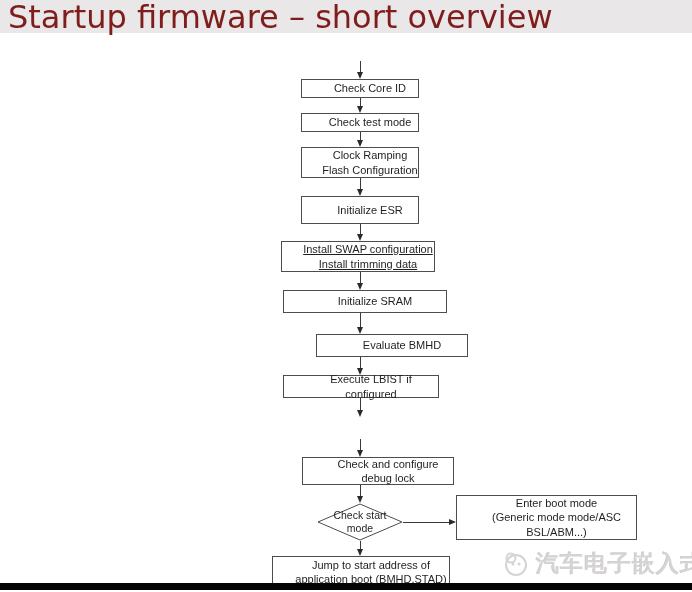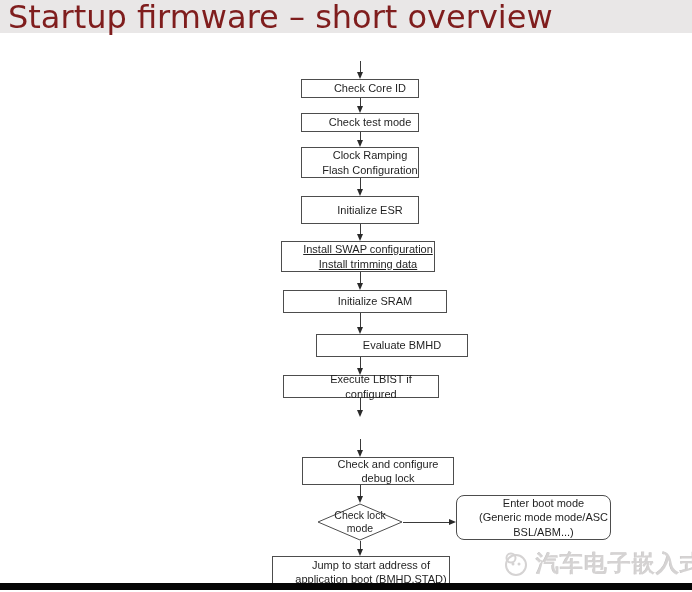--- a/index.html
+++ b/index.html
@@ -125,27 +125,27 @@
   <div class="node" style="left:283px; top:257px; width:164px; height:23px;">Initialize SRAM</div>
   <div class="node" style="left:283px; top:301px; width:152px; height:23px;margin-left:33px;">Evaluate BMHD</div>
   <div class="node" style="left:283px; top:342px; width:156px; height:23px;">Execute LBIST if configured</div>
   <div class="node" style="left:283px; top:424px; width:152px; height:28px;margin-left:19px;">Check and configure
 debug lock</div>
 
   <div class="diamond-wrap">
     <svg width="86" height="38" viewBox="0 0 86 38">
       <polygon points="43,1 85,19 43,37 1,19" fill="#ffffff" stroke="#4d4d4d" stroke-width="1"></polygon>
     </svg>
-    <div class="diamond-label">Check lock
+    <div class="diamond-label">Check start
 mode</div>
   </div>
 
   <div class="ha" style="left:403px; top:489px; width:53px;"></div>
 
-  <div class="node" style="left:456px; top:462px; width:155px; height:45px;border-radius:8px;">Enter boot mode
+  <div class="node" style="left:456px; top:462px; width:181px; height:45px;">Enter boot mode
 (Generic mode mode/ASC
 BSL/ABM...)</div>
 
   <div class="node" style="left:272px; top:523px; width:178px; height:32px;">Jump to start address of
 application boot (BMHD.STAD)</div>
 
   <div class="watermark">
     <svg width="28" height="28" viewBox="0 0 28 28">
       <circle cx="14" cy="15" r="10" fill="none" stroke="#d5d3d3" stroke-width="2"></circle>
       <circle cx="9" cy="8" r="4.5" fill="none" stroke="#d5d3d3" stroke-width="2"></circle>

